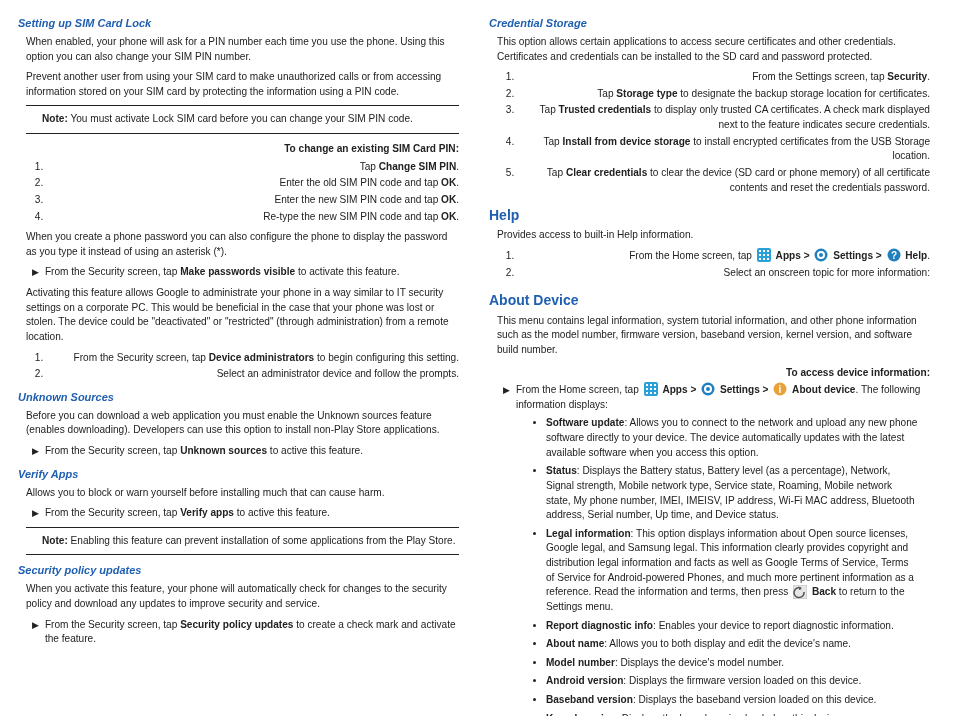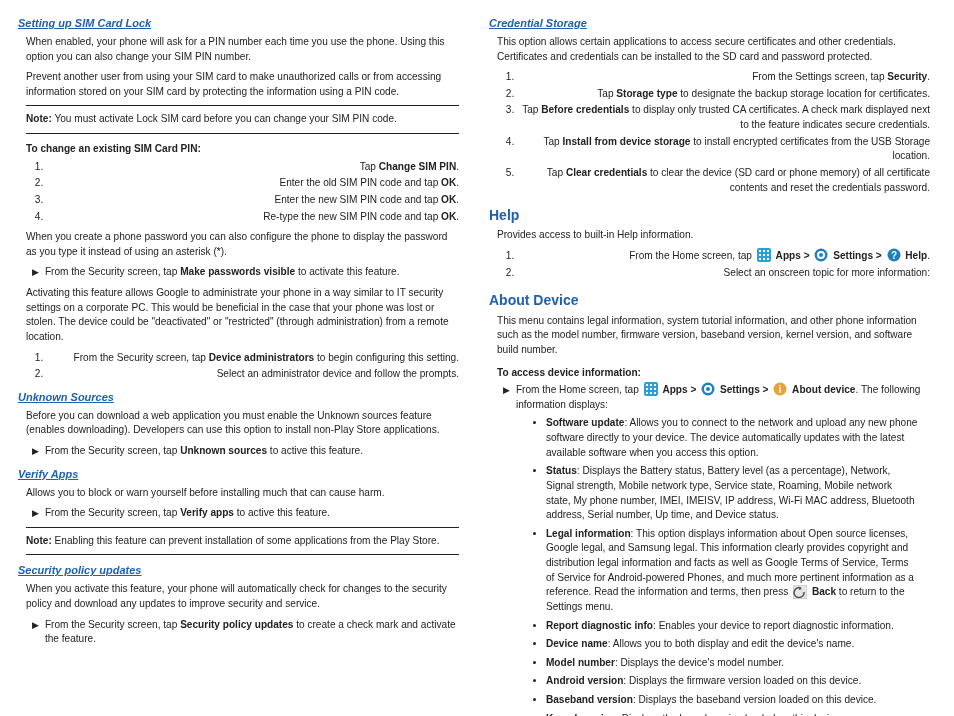--- a/index.html
+++ b/index.html
@@ -23,39 +23,38 @@
     font-weight: bold;
     font-size: 14px;
     margin: 10px 0 3px 0;
   }
   h4.sec {
     color: #1f5fb0;
     font-weight: bold;
     font-style: italic;
     font-size: 11px;
     margin: 8px 0 2px 0;
-    text-decoration: underline;
   }
   p { margin: 3px 0 6px 8px; }
-  .sub { margin-left: 8px; }
+  .sub { margin-left: 24px; }
   ol { margin: 3px 0 6px 14px; padding-left: 14px; }
   ol li { margin: 2px 0; padding-left: 2px; text-align: right; }
   ul.bull { list-style: disc; margin: 3px 0 6px 18px; padding-left: 14px; }
   ul.bull li { margin: 4px 12px; }
   .arrow-row { display:flex; align-items:flex-start; gap:6px; margin:3px 0 6px 14px; }
   .arrow-glyph { flex:0 0 auto; font-size:9px; line-height:1.6; }
   .arrow-row > div { flex:1; }
   hr.rule { border:none; border-top:1px solid #222; margin:6px 0 6px 8px; }
   b { font-weight:bold; }
   .icon-sq {
     display:inline-block; width:14px; height:14px; vertical-align:middle;
     margin:0 2px; position:relative; top:-1px;
   }
   .icon-sq svg { width:100%; height:100%; display:block; }
-  .pull-left { margin-left:8px; font-weight:bold; margin-top:8px; margin-bottom:3px;}
+  .pull-left { margin-left:8px; font-weight:bold; margin-top:8px; margin-bottom:3px;text-align:right;}
 </style>
 </head>
 <body>
 
 <svg width="0" height="0" style="position:absolute">
   <defs>
     <g id="apps-ic">
       <rect x="0" y="0" width="14" height="14" rx="2" fill="#2aa0d8"></rect>
       <g fill="#fff">
           <rect x="2" y="2" width="2" height="2"></rect>
@@ -146,21 +145,21 @@
 
   </div>
 
   <div class="col">
 
     <h4 class="sec">Credential Storage</h4>
     <p>This option allows certain applications to access secure certificates and other credentials. Certificates and credentials can be installed to the SD card and password protected.</p>
     <ol>
       <li><span>From the Settings screen, tap </span><b>Security</b><span>.</span></li>
       <li><span>Tap </span><b>Storage type</b><span> to designate the backup storage location for certificates.</span></li>
-      <li><span>Tap </span><b>Before credentials</b><span> to display only trusted CA certificates. A check mark displayed next to the feature indicates secure credentials.</span></li>
+      <li><span>Tap </span><b>Trusted credentials</b><span> to display only trusted CA certificates. A check mark displayed next to the feature indicates secure credentials.</span></li>
       <li><span>Tap </span><b>Install from device storage</b><span> to install encrypted certificates from the USB Storage location.</span></li>
       <li><span>Tap </span><b>Clear credentials</b><span> to clear the device (SD card or phone memory) of all certificate contents and reset the credentials password.</span></li>
     </ol>
 
     <h3 class="blue">Help</h3>
     <p>Provides access to built-in Help information.</p>
     <ol>
       <li>
         <span>From the Home screen, tap </span>
         <span class="icon-sq"><svg viewBox="0 0 14 14">
@@ -200,21 +199,21 @@
         <b>About device</b><span>. The following information displays:</span>
         <ul class="bull" style="margin-left:4px;">
           <li><b>Software update</b><span>: Allows you to connect to the network and upload any new phone software directly to your device. The device automatically updates with the latest available software when you access this option.</span></li>
           <li><b>Status</b><span>: Displays the Battery status, Battery level (as a percentage), Network, Signal strength, Mobile network type, Service state, Roaming, Mobile network state, My phone number, IMEI, IMEISV, IP address, Wi-Fi MAC address, Bluetooth address, Serial number, Up time, and Device status.</span></li>
           <li><b>Legal information</b><span>: This option displays information about Open source licenses, Google legal, and Samsung legal. This information clearly provides copyright and distribution legal information and facts as well as Google Terms of Service, Terms of Service for Android-powered Phones, and much more pertinent information as a reference. Read the information and terms, then press </span>
             <span class="icon-sq"><svg viewBox="0 0 14 14">
                   <use href="#back-ic"></use>
                 </svg></span>
             <b>Back</b><span> to return to the Settings menu.</span></li>
           <li><b>Report diagnostic info</b><span>: Enables your device to report diagnostic information.</span></li>
-          <li><b>Device name</b><span>: Allows you to both display and edit the device's name.</span></li>
+          <li><b>About name</b><span>: Allows you to both display and edit the device's name.</span></li>
           <li><b>Model number</b><span>: Displays the device's model number.</span></li>
           <li><b>Android version</b><span>: Displays the firmware version loaded on this device.</span></li>
           <li><b>Baseband version</b><span>: Displays the baseband version loaded on this device.</span></li>
           <li><b>Kernel version</b><span>: Displays the kernel version loaded on this device.</span></li>
 
         </ul>
       </div>
     </div>
 
   </div>

